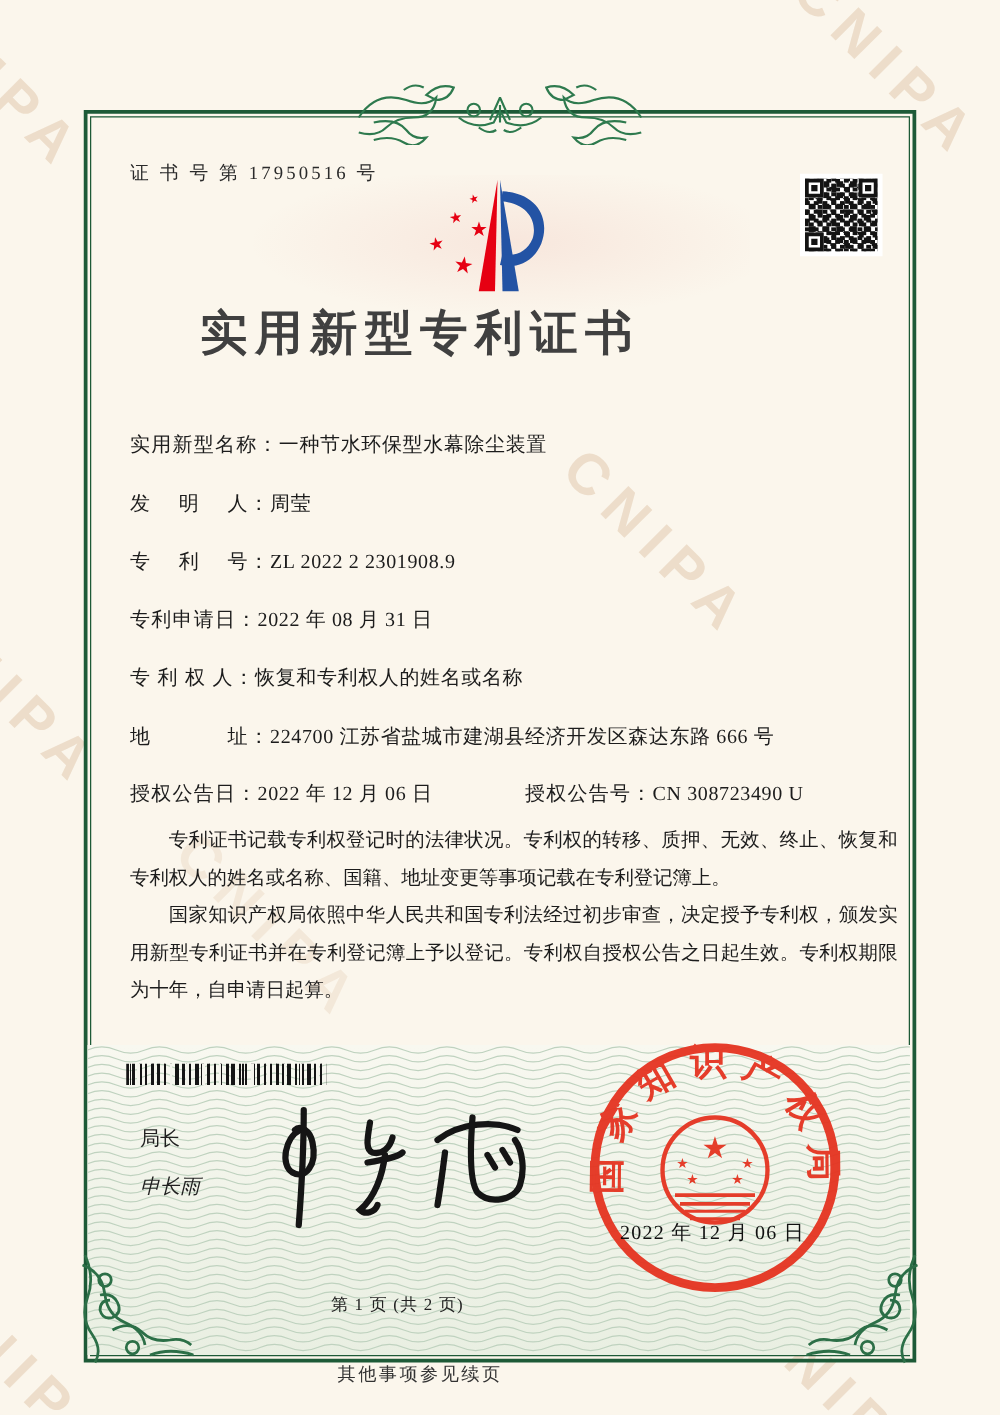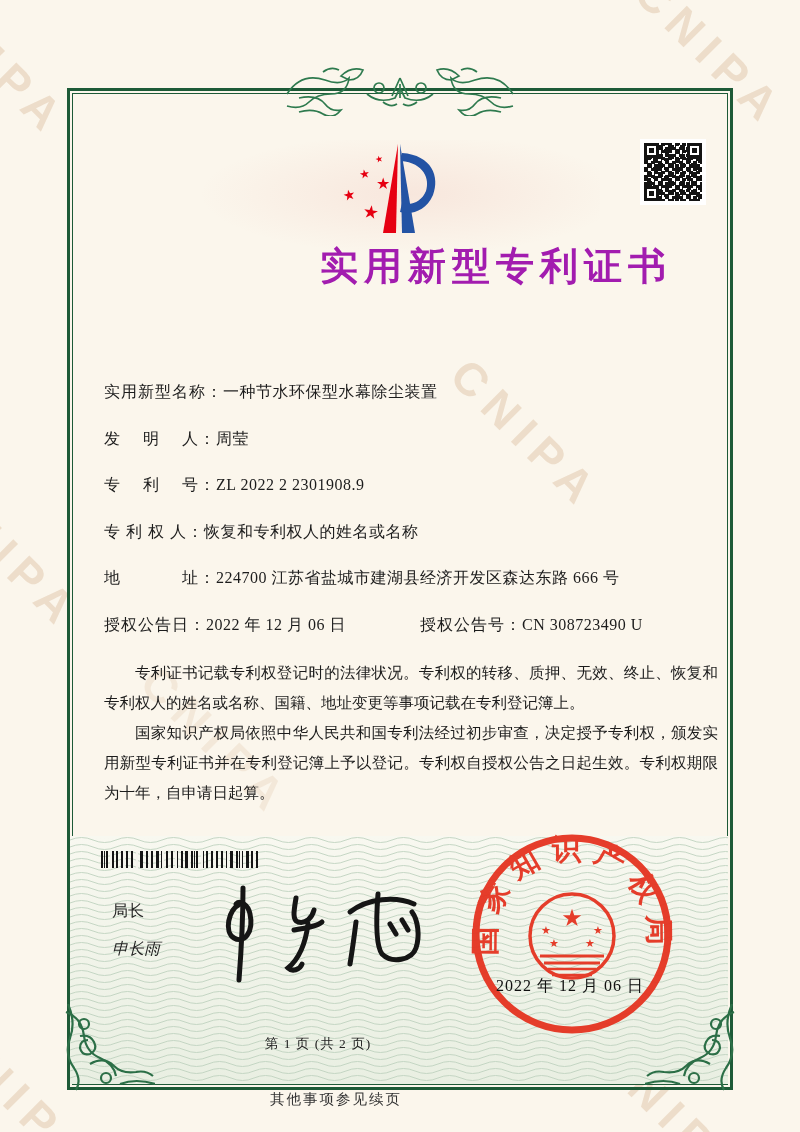--- a/index.html
+++ b/index.html
@@ -19,23 +19,23 @@
   .cert-no{position:absolute;left:104px;top:129px;font-size:15px;letter-spacing:2.5px;color:#2a2a2a;}
   
   .qr{position:absolute;left:640px;top:139px;width:62px;height:62px;background:#fff;padding:2px;}
   .qr-mod{position:absolute;inset:4px;
       background:
         repeating-conic-gradient(#131313 0% 25%, transparent 0% 50%) 0 0/7px 7px,
         repeating-conic-gradient(transparent 0% 25%, #131313 0% 43%, transparent 0% 75%, #131313 0% 100%) 3px 2px/11px 9px;}
   .finder{position:absolute;width:15px;height:15px;border:3px solid #131313;background:#fff;box-sizing:border-box;}
   .finder::after{content:"";position:absolute;left:2px;top:2px;width:5px;height:5px;background:#131313;}
   .f-tl{left:4px;top:4px;} .f-tr{right:4px;top:4px;} .f-bl{left:4px;bottom:4px;}
-  .title{position:absolute;left:0;width:672px;top:241px;text-align:right;
-         font-size:38px;font-weight:bold;letter-spacing:6px;color:#a21caf;}
-  .fields{position:absolute;left:104px;top:346px;width:620px;font-size:16px;color:#1c1c1c;margin-top:36px;}
+  .title{position:absolute;left:0;width:672px;top:241px;text-align:center;
+         font-size:38px;font-weight:bold;letter-spacing:6px;color:#404040;}
+  .fields{position:absolute;left:104px;top:346px;width:620px;font-size:16px;color:#1c1c1c;}
   .frow{height:24px;margin-bottom:22.5px;white-space:nowrap;}
   .flabel{display:inline-block;white-space:pre;letter-spacing:1px;}
   .fvalue{white-space:pre;letter-spacing:0.5px;}
   .pair2{margin-left:70px;}
   .paras{position:absolute;left:104px;top:658px;width:614px;font-size:15.5px;line-height:30px;
          text-align:justify;color:#1c1c1c;}
   .paras p{margin:0;text-indent:2em;}
   .barcode{position:absolute;left:101px;top:851px;width:160px;height:17px;
       background:
         repeating-linear-gradient(90deg,transparent 0 9px,#f4f4ec 9px 11px,transparent 11px 13px),
@@ -125,20 +125,21 @@
         <path d="M40,14 q8,-6 16,-2"></path>
         <circle cx="96" cy="30" r="5"></circle>
         <path d="M84,36 q12,10 28,4 l4,-8"></path>
         <path d="M100,44 q8,6 14,2"></path>
       </g>
       <use href="#flo" transform="translate(234,0) scale(-1,1)"></use>
       <path d="M117,20 l-8,18 M117,20 l8,18 M117,26 l0,14"></path>
     </g>
   </svg>
 
+  <div class="cert-no">证 书 号 第 17950516 号</div>
 
   <div class="qr">
     <div class="qr-mod"></div>
     <div class="finder f-tl"></div>
     <div class="finder f-tr"></div>
     <div class="finder f-bl"></div>
   </div>
 
   <svg class="ornament" style="left:336px;top:141px;" width="122" height="96" viewBox="0 0 122 96">
     <path d="M62,3 L47,92 L60,92 Z" fill="#e60012"></path>
@@ -155,20 +156,23 @@
 
   <div class="fields">
     <div class="frow">
       <span class="flabel">实用新型名称：</span><span class="fvalue">一种节水环保型水幕除尘装置</span>
     </div>
     <div class="frow">
       <span class="flabel">发　 明　 人：</span><span class="fvalue">周莹</span>
     </div>
     <div class="frow">
       <span class="flabel">专　 利　 号：</span><span class="fvalue">ZL 2022 2 2301908.9</span>
+    </div>
+    <div class="frow">
+      <span class="flabel">专利申请日：</span><span class="fvalue">2022 年 08 月 31 日</span>
     </div>
     <div class="frow">
       <span class="flabel">专 利 权 人：</span><span class="fvalue">恢复和专利权人的姓名或名称</span>
     </div>
     <div class="frow">
       <span class="flabel">地　 　　 址：</span><span class="fvalue">224700 江苏省盐城市建湖县经济开发区森达东路 666 号</span>
     </div>
     <div class="frow">
       <span class="flabel">授权公告日：</span><span class="fvalue">2022 年 12 月 06 日</span>
       <span class="flabel pair2">授权公告号：</span><span class="fvalue">CN 308723490 U</span>

